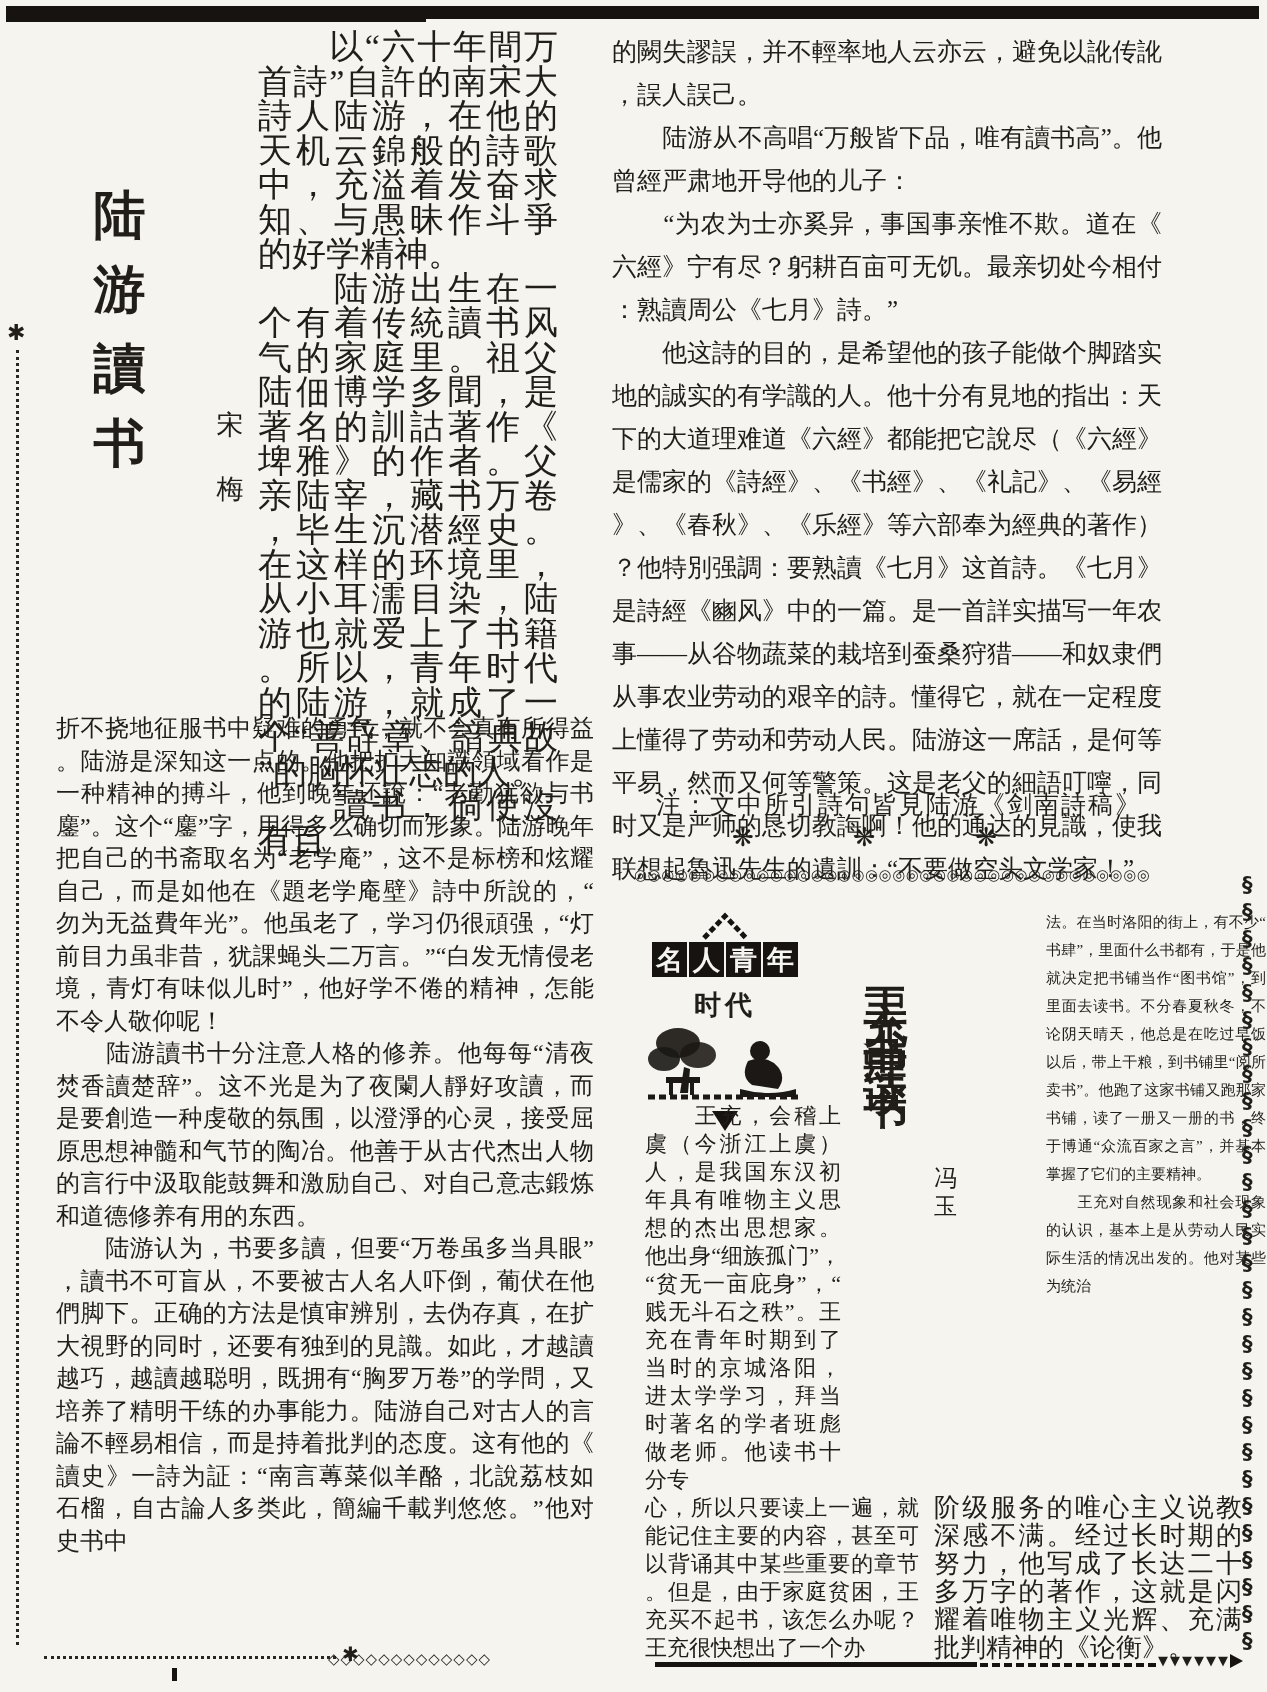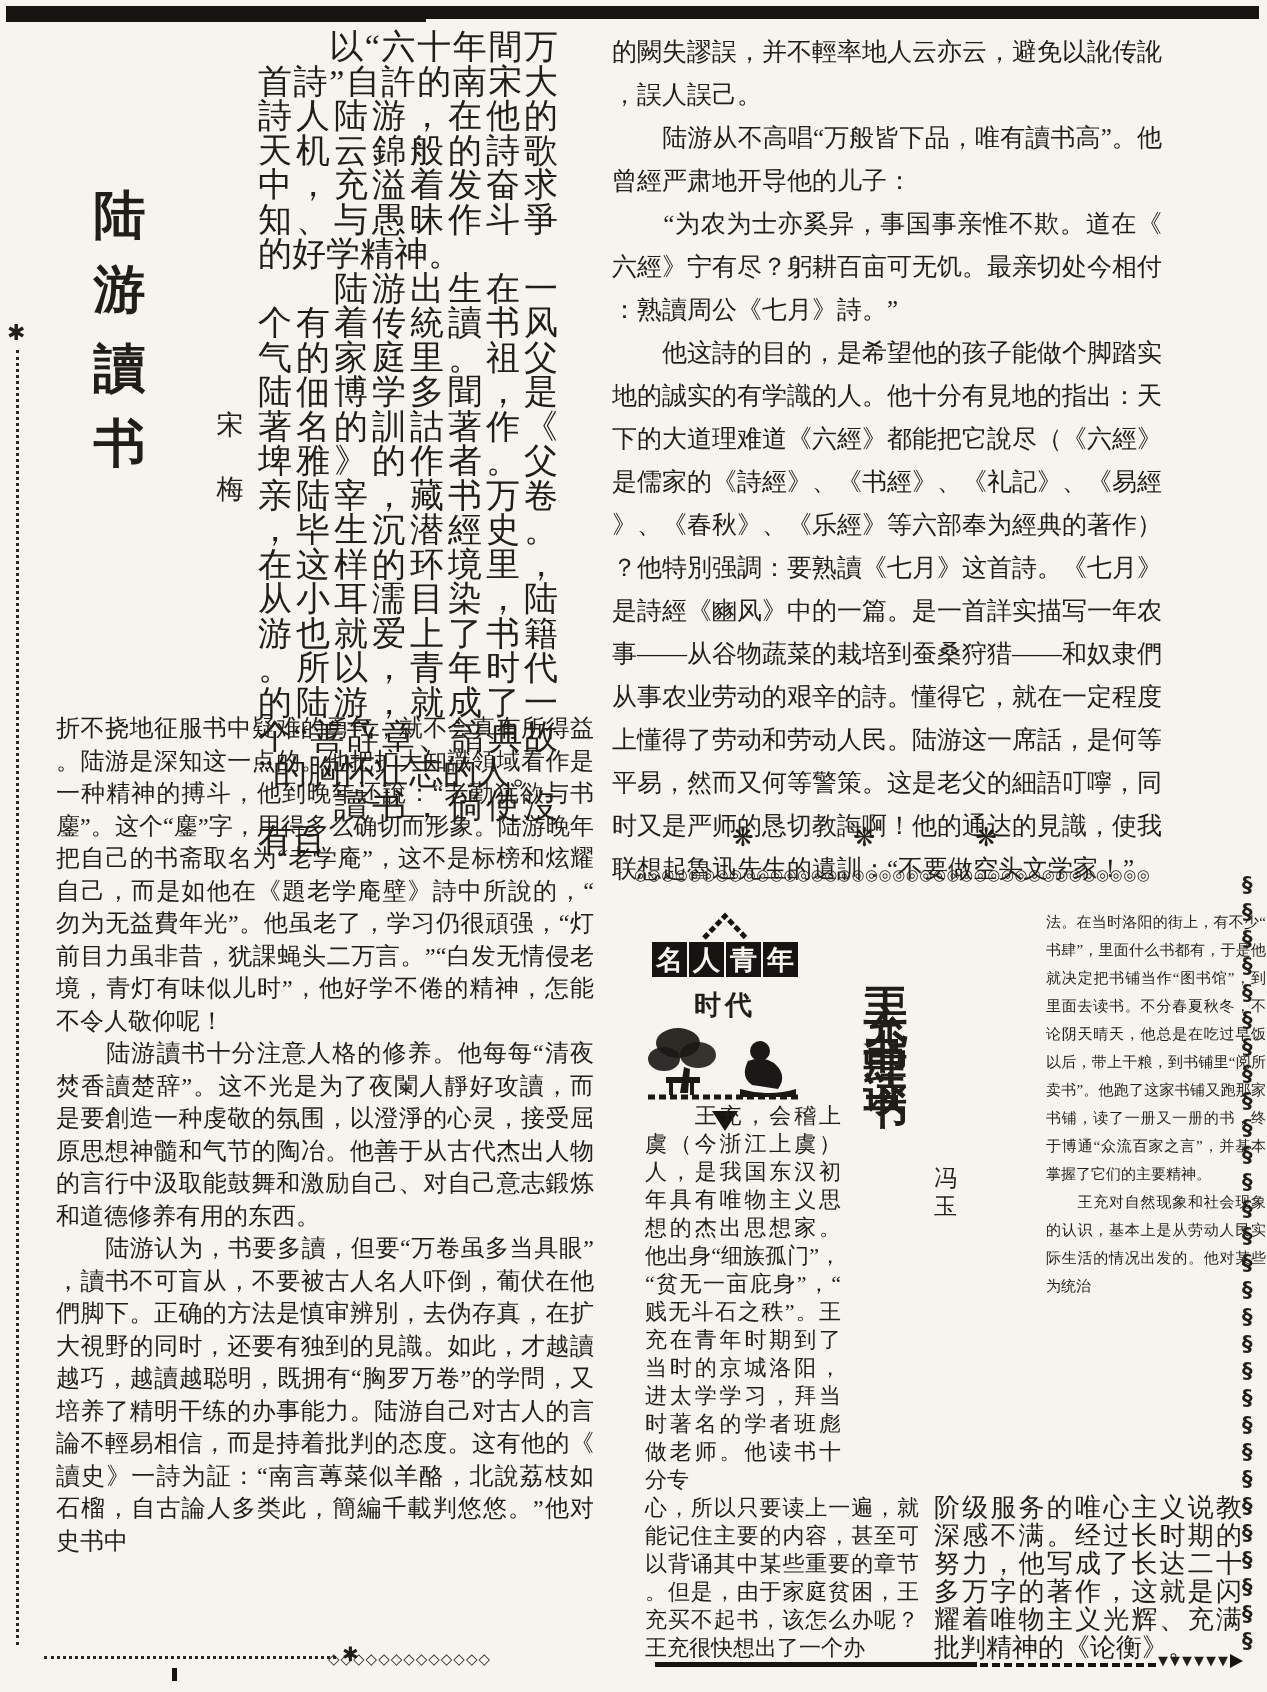--- a/index.html
+++ b/index.html
@@ -97,20 +97,21 @@
   <div class="abs a1-col1 flow">　　以“六十年間万首詩”自許的南宋大詩人陆游，在他的天机云錦般的詩歌中，充溢着发奋求知、与愚昧作斗爭的好学精神。
 　　陆游出生在一个有着传統讀书风气的家庭里。祖父陆佃博学多聞，是著名的訓詁著作《埤雅》的作者。父亲陆宰，藏书万卷，毕生沉潜經史。在这样的环境里，从小耳濡目染，陆游也就爱上了书籍。所以，青年时代的陆游，就成了一个“善辞章、諳典故”的胸怀壮志的人。
 　　讀书，倘使沒有百</div>
   <div class="abs a1-col2 flow">的闕失謬誤，并不輕率地人云亦云，避免以訛传訛，誤人誤己。
 　　陆游从不高唱“万般皆下品，唯有讀书高”。他曾經严肃地开导他的儿子：
 　　“为农为士亦奚异，事国事亲惟不欺。道在《六經》宁有尽？躬耕百亩可无饥。最亲切处今相付：熟讀周公《七月》詩。”
 　　他这詩的目的，是希望他的孩子能做个脚踏实地的誠实的有学識的人。他十分有見地的指出：天下的大道理难道《六經》都能把它說尽（《六經》是儒家的《詩經》、《书經》、《礼記》、《易經》、《春秋》、《乐經》等六部奉为經典的著作）？他特別强調：要熟讀《七月》这首詩。《七月》是詩經《豳风》中的一篇。是一首詳实描写一年农事——从谷物蔬菜的栽培到蚕桑狩猎——和奴隶們从事农业劳动的艰辛的詩。懂得它，就在一定程度上懂得了劳动和劳动人民。陆游这一席話，是何等平易，然而又何等警策。这是老父的細語叮嚀，同时又是严师的恳切教誨啊！他的通达的見識，使我联想起魯迅先生的遺訓：“不要做空头文学家！”</div>
   <div class="abs a1-main flow">折不挠地征服书中疑难的勇气，就不会真有所得益。陆游是深知这一点的。他把扩大知識領域看作是一种精神的搏斗，他到晚年还說：“老勤犹欲与书鏖”。这个“鏖”字，用得多么确切而形象。陆游晚年把自己的书斋取名为“老学庵”，这不是标榜和炫耀自己，而是如他在《題老学庵壁》詩中所說的，“勿为无益費年光”。他虽老了，学习仍很頑强，“灯前目力虽非昔，犹課蝇头二万言。”“白发无情侵老境，青灯有味似儿时”，他好学不倦的精神，怎能不令人敬仰呢！
 　　陆游讀书十分注意人格的修养。他每每“清夜焚香讀楚辞”。这不光是为了夜闌人靜好攻讀，而是要創造一种虔敬的氛围，以澄淨的心灵，接受屈原思想神髓和气节的陶冶。他善于从古代杰出人物的言行中汲取能鼓舞和激励自己、对自己意志鍛炼和道德修养有用的东西。
 　　陆游认为，书要多讀，但要“万卷虽多当具眼”，讀书不可盲从，不要被古人名人吓倒，葡伏在他們脚下。正确的方法是慎审辨別，去伪存真，在扩大視野的同时，还要有独到的見識。如此，才越讀越巧，越讀越聪明，既拥有“胸罗万卷”的学問，又培养了精明干练的办事能力。陆游自己对古人的言論不輕易相信，而是持着批判的态度。这有他的《讀史》一詩为証：“南言蓴菜似羊酪，北說荔枝如石榴，自古論人多类此，簡編千載判悠悠。”他对史书中</div>
+  <div class="abs a1-note">注：文中所引詩句皆見陆游《剑南詩稿》</div>
 
   <div class="abs a1-flowers">
     <span>❋</span>
     <span>❋</span>
     <span>❋</span>
   </div>
 
   <span class="abs left-vborder-star">✱</span>
   <div class="abs left-vborder"></div>
   <div class="abs bottom-hborder"></div>

